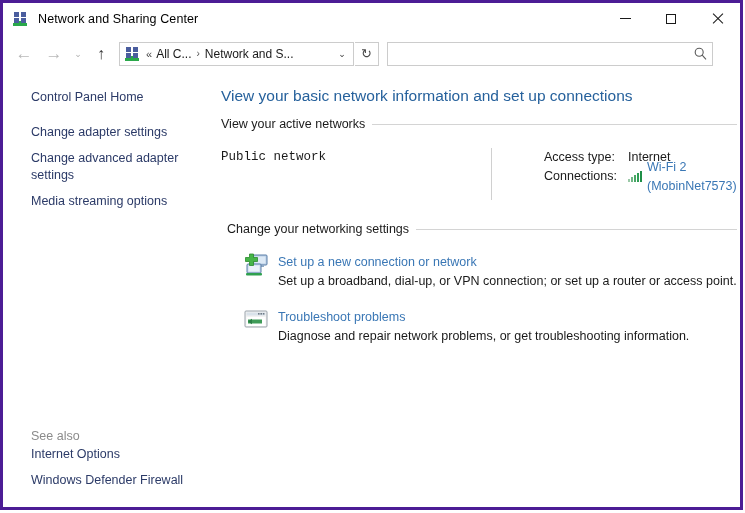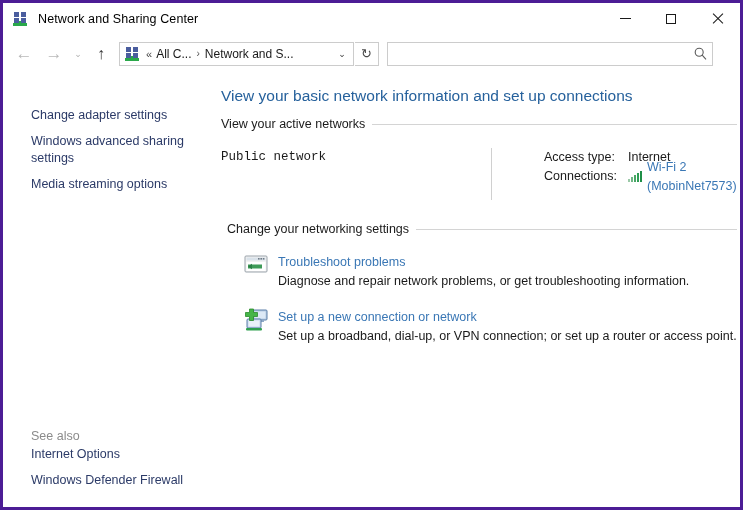--- a/index.html
+++ b/index.html
@@ -464,24 +464,25 @@
           <circle cx="5.2" cy="5.2" r="4" fill="none" stroke="#5a5a5a" stroke-width="1.1"></circle>
           <line x1="8.2" y1="8.2" x2="12" y2="12.4" stroke="#5a5a5a" stroke-width="1.1"></line>
         </svg>
       </span>
     </div>
   </div>
 
   <div class="body-area">
 
     <div class="sidebar">
+      <a class="side-link">Control Panel Home</a>
       <div class="side-gap-lg"></div>
       <a class="side-link">Change adapter settings</a>
       <div class="side-gap-sm"></div>
-      <a class="side-link">Windows advanced sharing settings</a>
+      <a class="side-link">Change advanced adapter settings</a>
       <div class="side-gap-sm"></div>
       <a class="side-link">Media streaming options</a>
 
       <div class="see-also">
         <div class="see-also-title">See also</div>
         <a class="side-link">Internet Options</a>
         <div class="side-gap-sm"></div>
         <a class="side-link">Windows Defender Firewall</a>
       </div>
     </div>
@@ -521,50 +522,50 @@
 
       <div class="settings-block">
         <div class="section-head">
           <span class="label">Change your networking settings</span>
           <span class="rule"></span>
         </div>
 
         <div class="task-item">
           <span class="task-icon">
             <svg width="26" height="26" viewBox="0 0 26 26" aria-hidden="true">
+              <rect x="10" y="3" width="14" height="10" rx="1" fill="#b9cde4" stroke="#5a7fa8" stroke-width="1"></rect>
+              <rect x="11.5" y="4.5" width="11" height="7" fill="#dce9f6"></rect>
+              <rect x="13" y="13" width="8" height="2" fill="#8fa9c6"></rect>
+              <rect x="4" y="12" width="14" height="9" rx="1" fill="#c9d9ec" stroke="#5a7fa8" stroke-width="1"></rect>
+              <rect x="5.5" y="13.5" width="11" height="6" fill="#eaf2fa"></rect>
+              <rect x="3" y="21" width="16" height="2.5" rx="1" fill="#2fa04f"></rect>
+              <path d="M2 4 h4 V0.5 h4 V4 h4 v4 h-4 v4 h-4 V8 h-4 z" transform="translate(0.5,1.5)" fill="#46b548" stroke="#2a8c2c" stroke-width="0.8"></path>
+            </svg>
+          </span>
+          <span class="task-text">
+            <a class="task-link">Set up a new connection or network</a>
+            <span class="task-desc" style="display:block;">Set up a broadband, dial-up, or VPN connection; or set up a router or access point.</span>
+          </span>
+        </div>
+
+        <div class="task-item">
+          <span class="task-icon">
+            <svg width="26" height="26" viewBox="0 0 26 26" aria-hidden="true">
               <rect x="2" y="4" width="22" height="16" rx="1" fill="#f2f2f2" stroke="#9aa3ab" stroke-width="1"></rect>
               <rect x="3.5" y="5.5" width="19" height="3" fill="#d9e2ea"></rect>
               <rect x="15" y="6" width="1.6" height="1.6" fill="#6f7b86"></rect>
               <rect x="17.4" y="6" width="1.6" height="1.6" fill="#6f7b86"></rect>
               <rect x="19.8" y="6" width="1.6" height="1.6" fill="#6f7b86"></rect>
               <rect x="3.5" y="10" width="19" height="9" fill="#ffffff"></rect>
               <rect x="5" y="12.5" width="14" height="4" fill="#3f9b58"></rect>
               <path d="M5 14.5 L9 11.8 L9 17.2 Z" fill="#2a7f45"></path>
             </svg>
           </span>
           <span class="task-text">
             <a class="task-link">Troubleshoot problems</a>
             <span class="task-desc" style="display:block;">Diagnose and repair network problems, or get troubleshooting information.</span>
           </span>
         </div>
-
-        <div class="task-item">
-          <span class="task-icon">
-            <svg width="26" height="26" viewBox="0 0 26 26" aria-hidden="true">
-              <rect x="10" y="3" width="14" height="10" rx="1" fill="#b9cde4" stroke="#5a7fa8" stroke-width="1"></rect>
-              <rect x="11.5" y="4.5" width="11" height="7" fill="#dce9f6"></rect>
-              <rect x="13" y="13" width="8" height="2" fill="#8fa9c6"></rect>
-              <rect x="4" y="12" width="14" height="9" rx="1" fill="#c9d9ec" stroke="#5a7fa8" stroke-width="1"></rect>
-              <rect x="5.5" y="13.5" width="11" height="6" fill="#eaf2fa"></rect>
-              <rect x="3" y="21" width="16" height="2.5" rx="1" fill="#2fa04f"></rect>
-              <path d="M2 4 h4 V0.5 h4 V4 h4 v4 h-4 v4 h-4 V8 h-4 z" transform="translate(0.5,1.5)" fill="#46b548" stroke="#2a8c2c" stroke-width="0.8"></path>
-            </svg>
-          </span>
-          <span class="task-text">
-            <a class="task-link">Set up a new connection or network</a>
-            <span class="task-desc" style="display:block;">Set up a broadband, dial-up, or VPN connection; or set up a router or access point.</span>
-          </span>
-        </div>
       </div>
 
     </div>
   </div>
 </div>
 
 </body></html>

